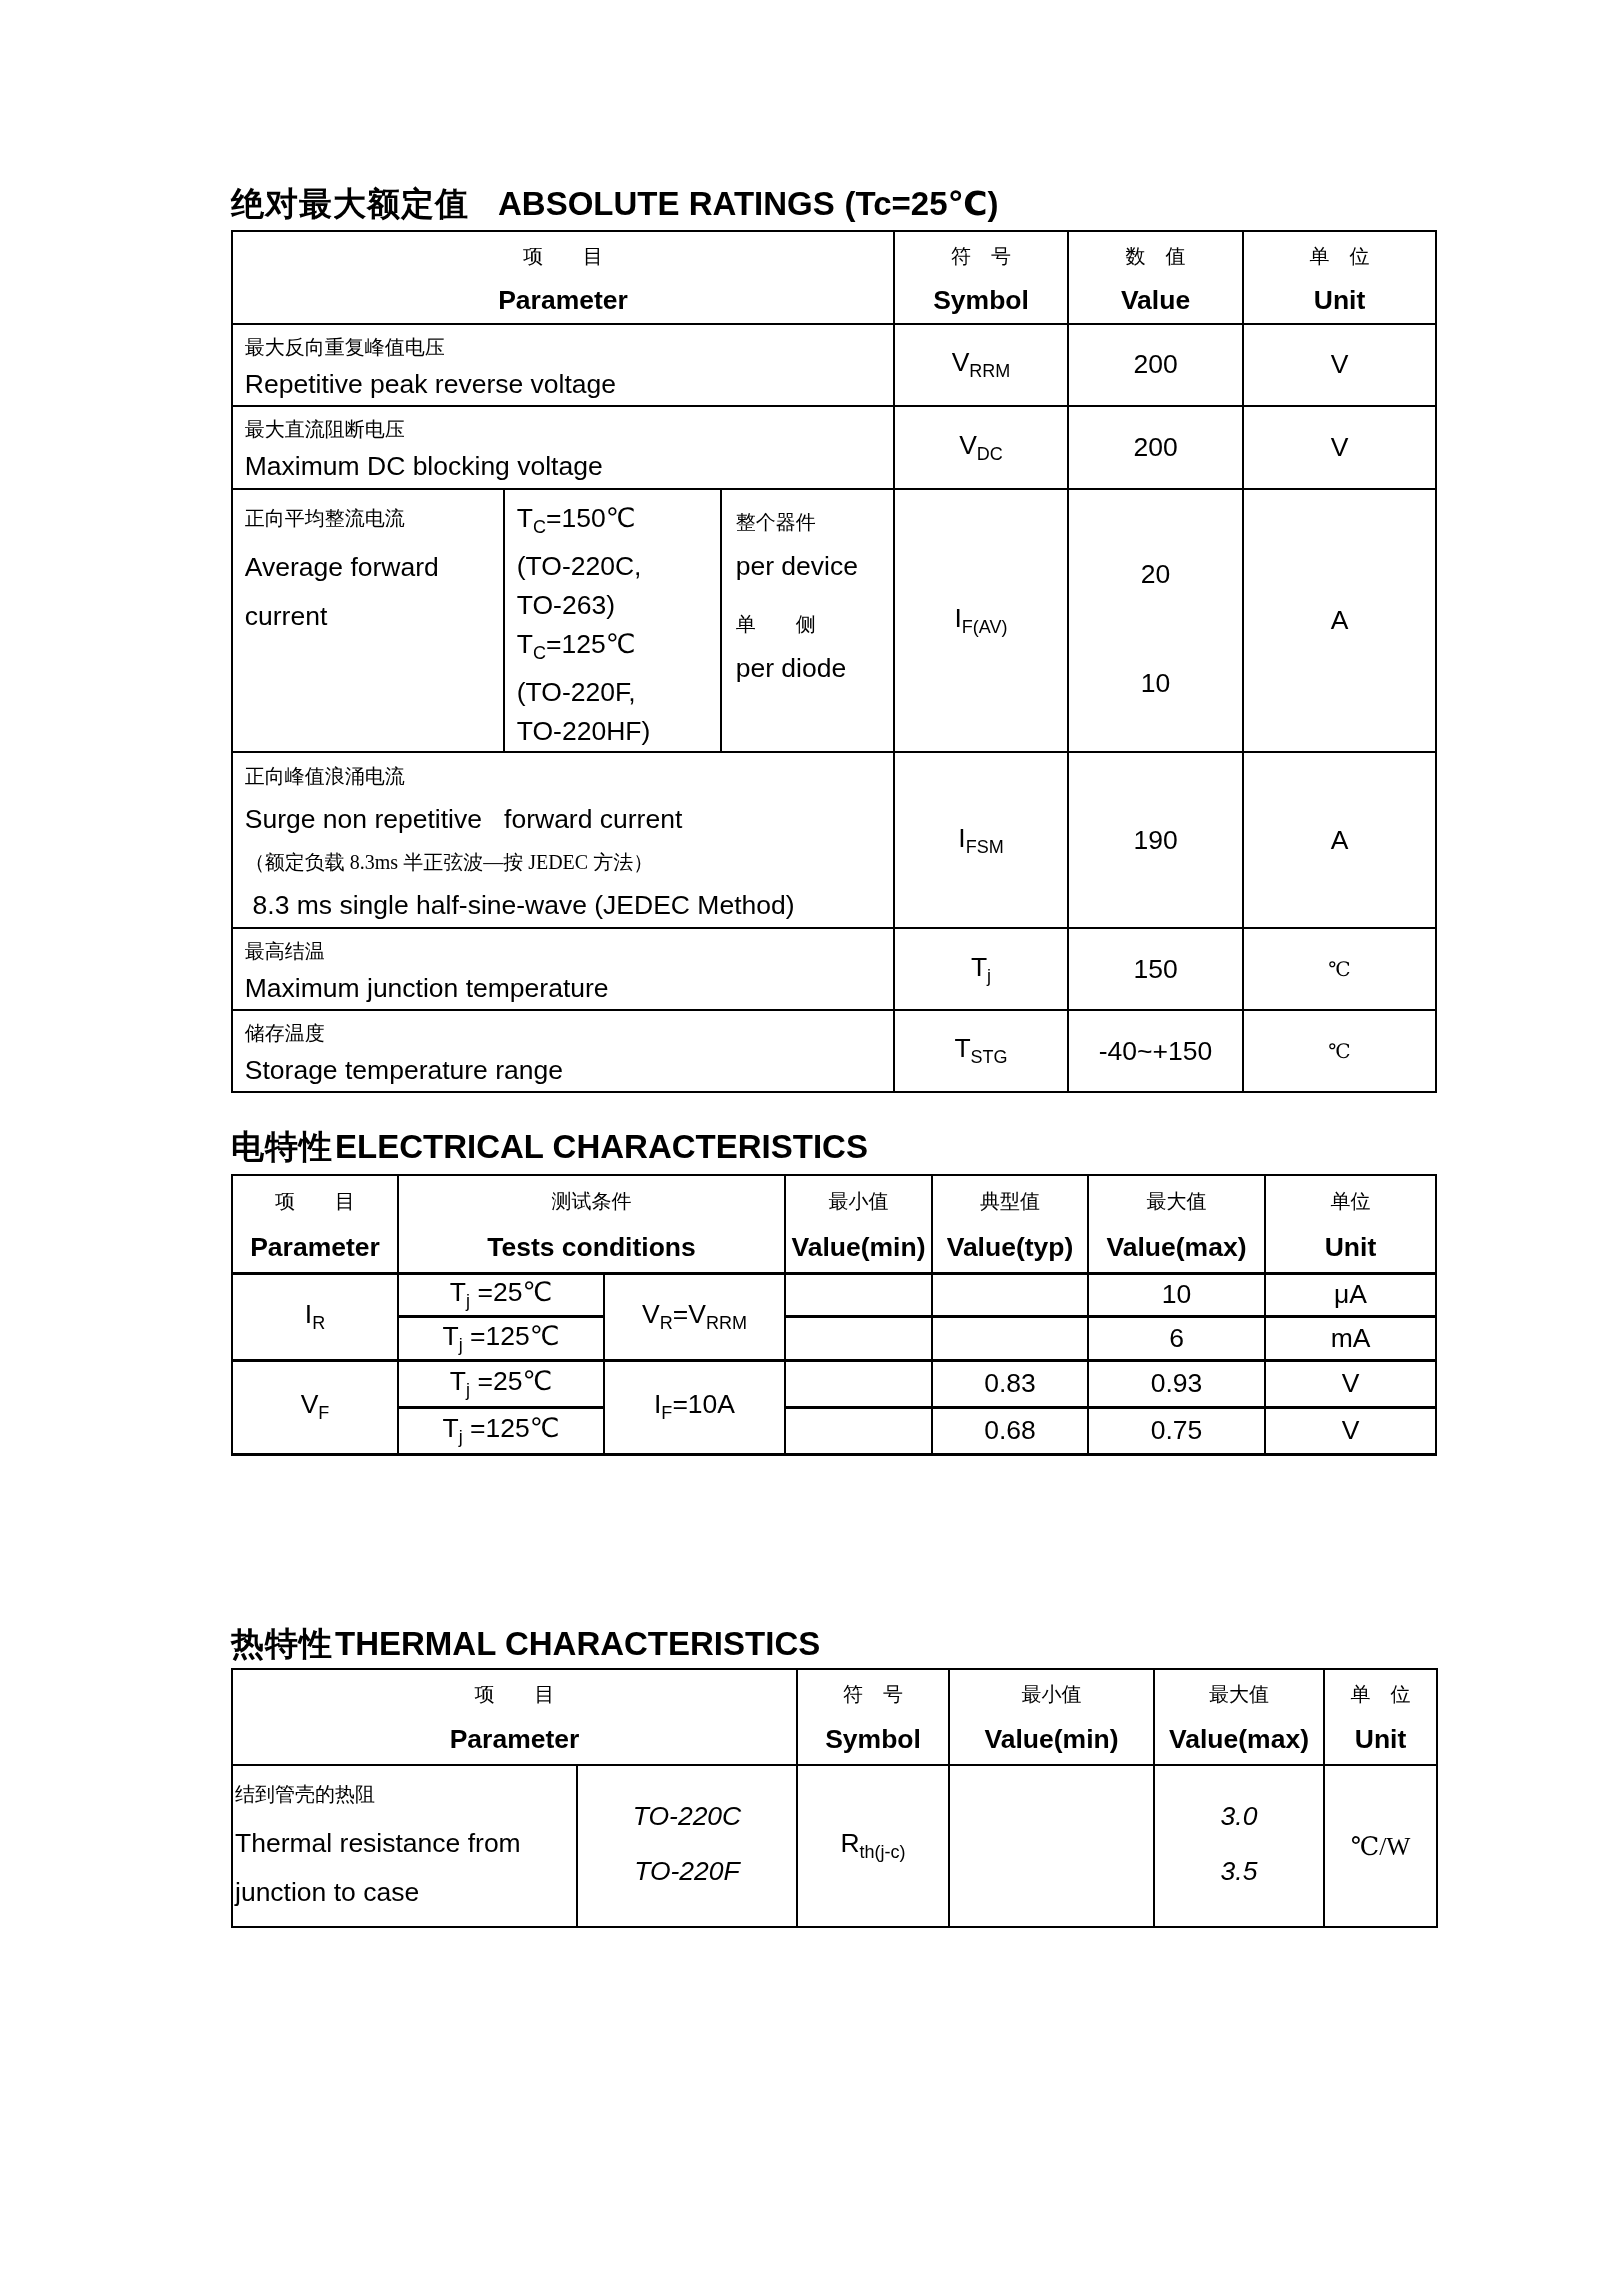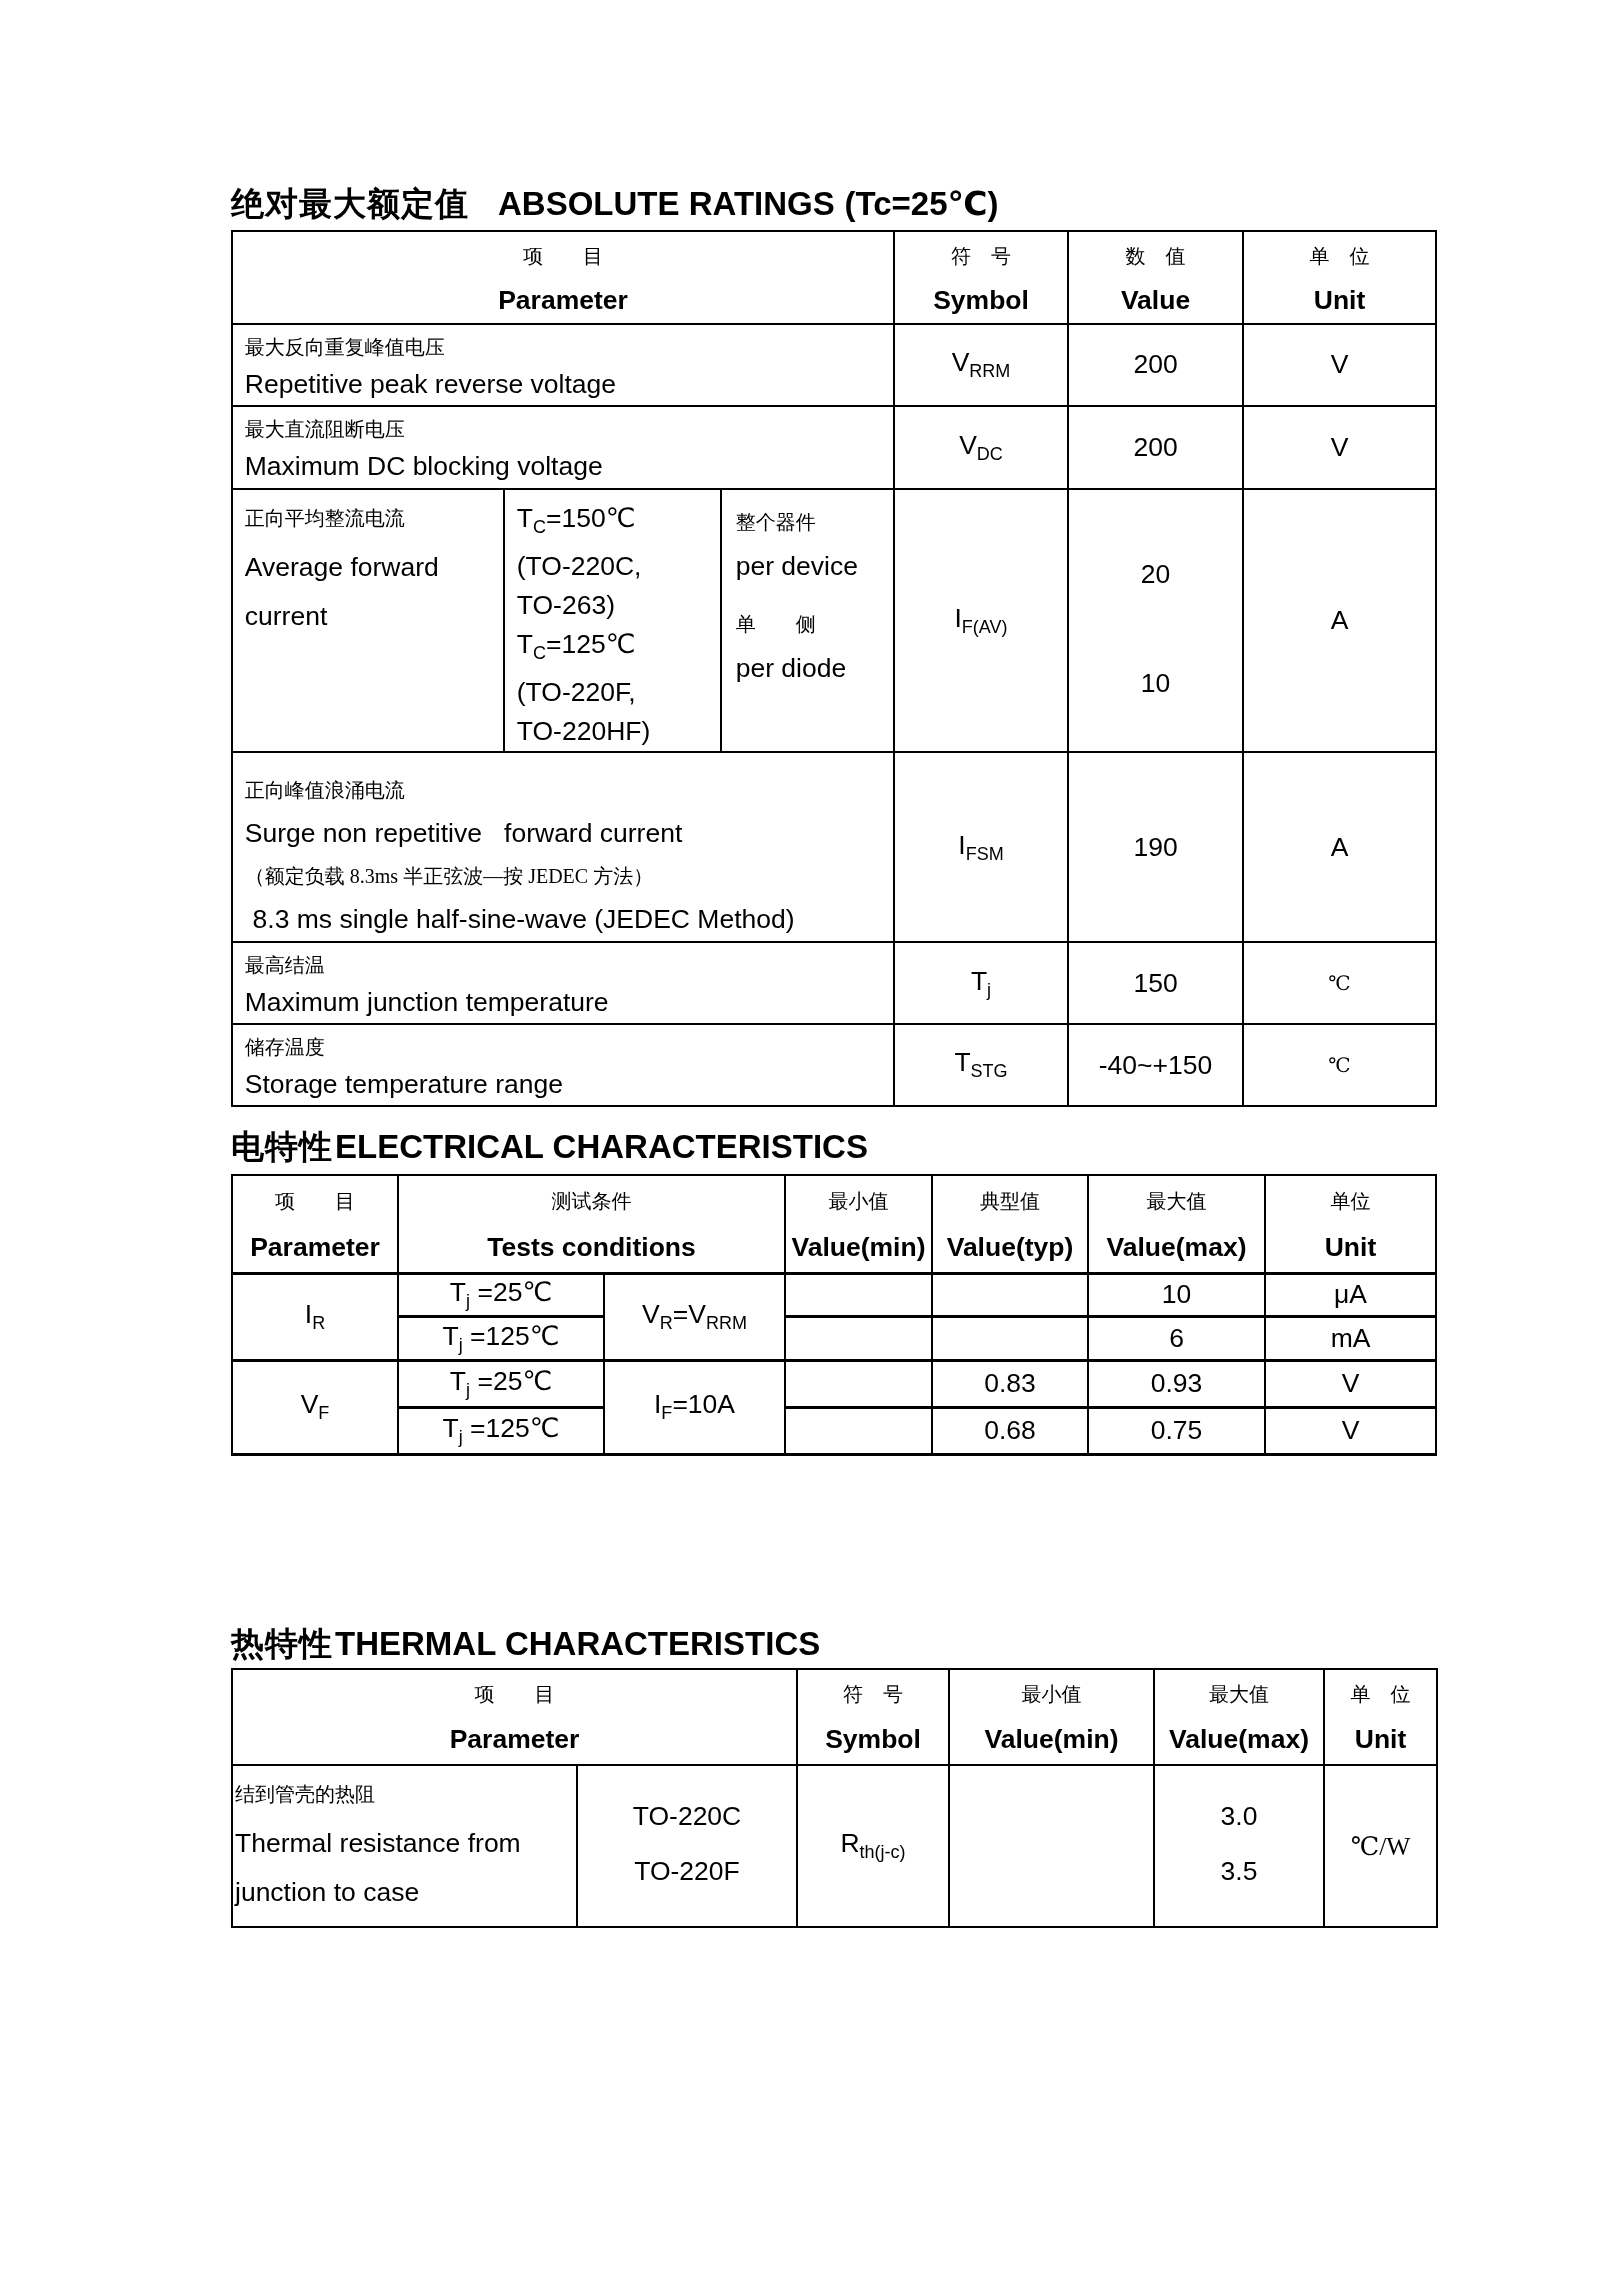--- a/index.html
+++ b/index.html
@@ -27,33 +27,33 @@
   .t2 th div{line-height:46px;}
   .t3 th div{line-height:45px;}
   th{font-weight:normal;}
 
   
   .lt{text-align:left;padding-left:11.8px;}
   .vt{vertical-align:top;}
   .p2 div{line-height:37px;}
   .p2{padding-top:3.9px;padding-bottom:2px;}
   .p4 div{line-height:43px;}
-  .p4{padding-top:16px;}
+  .p4{padding-top:2px;}
   .p3 div{line-height:47px;}
   .p3{padding-top:5.9px;}
   .condlines div{line-height:39px;}
   .condlines{padding-top:8.8px;}
   .pre{white-space:pre-wrap;}
 
   
   .flexbox{display:flex;flex-direction:column;justify-content:space-between;box-sizing:border-box;}
   .valsplit1{height:249px;padding:59px 0 42px;align-items:center;line-height:39px;}
   .scopesplit{height:249px;padding:9.8px 0 49px;align-items:flex-start;padding-left:13.7px;text-align:left;}
   .scopesplit .grp div{line-height:44px;}
-  .condsplit3{height:130px;padding:15.7px 0 19.6px;line-height:39px;}
+  .condsplit3{height:130px;padding:15.7px 0 19.6px;line-height:39px;font-style:italic;}
   .parm3 div{line-height:49px;}
   .parm3{padding-top:3.9px;}
 
   
   .t2 td{border-top-width:3.9px;border-bottom-width:3.9px;}
   .t2 th{border-bottom-width:3.9px;}
   .t2{border-bottom:3.9px solid #000;}
 </style>
 </head>
 <body>

